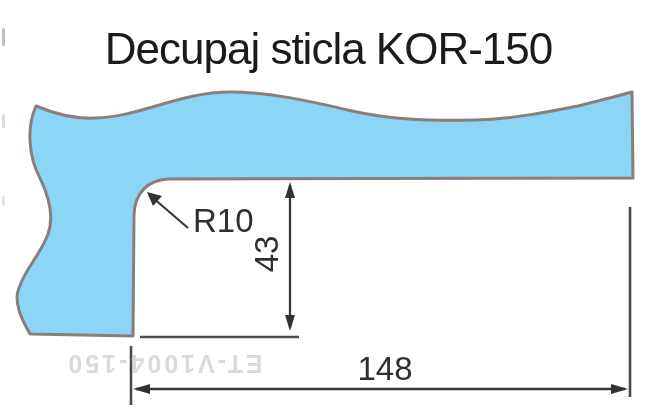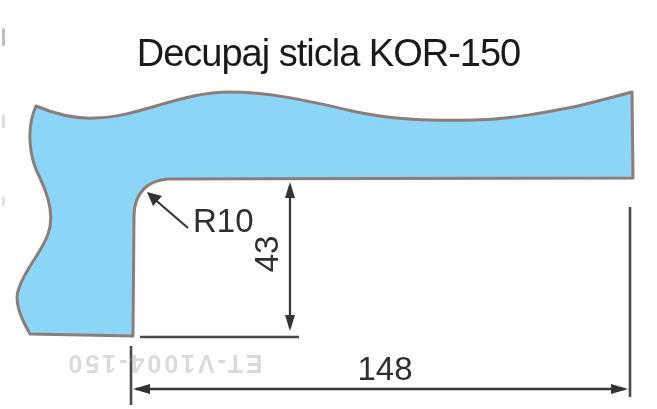--- a/index.html
+++ b/index.html
@@ -10,25 +10,25 @@
   }
   .canvas {
     position: relative;
     width: 657px;
     height: 409px;
     background: #ffffff;
     overflow: hidden;
   }
   .title {
     position: absolute;
-    top: 32px;
+    top: 24px;
     left: 0;
     right: 0;
     text-align: center;
-    font-size: 38px;
+    font-size: 44px;
     font-weight: 400;
     letter-spacing: -1px;
     color: #1a1a1a;
     white-space: nowrap;
   }
   .drawing {
     position: absolute;
     top: 0;
     left: 0;
   }

